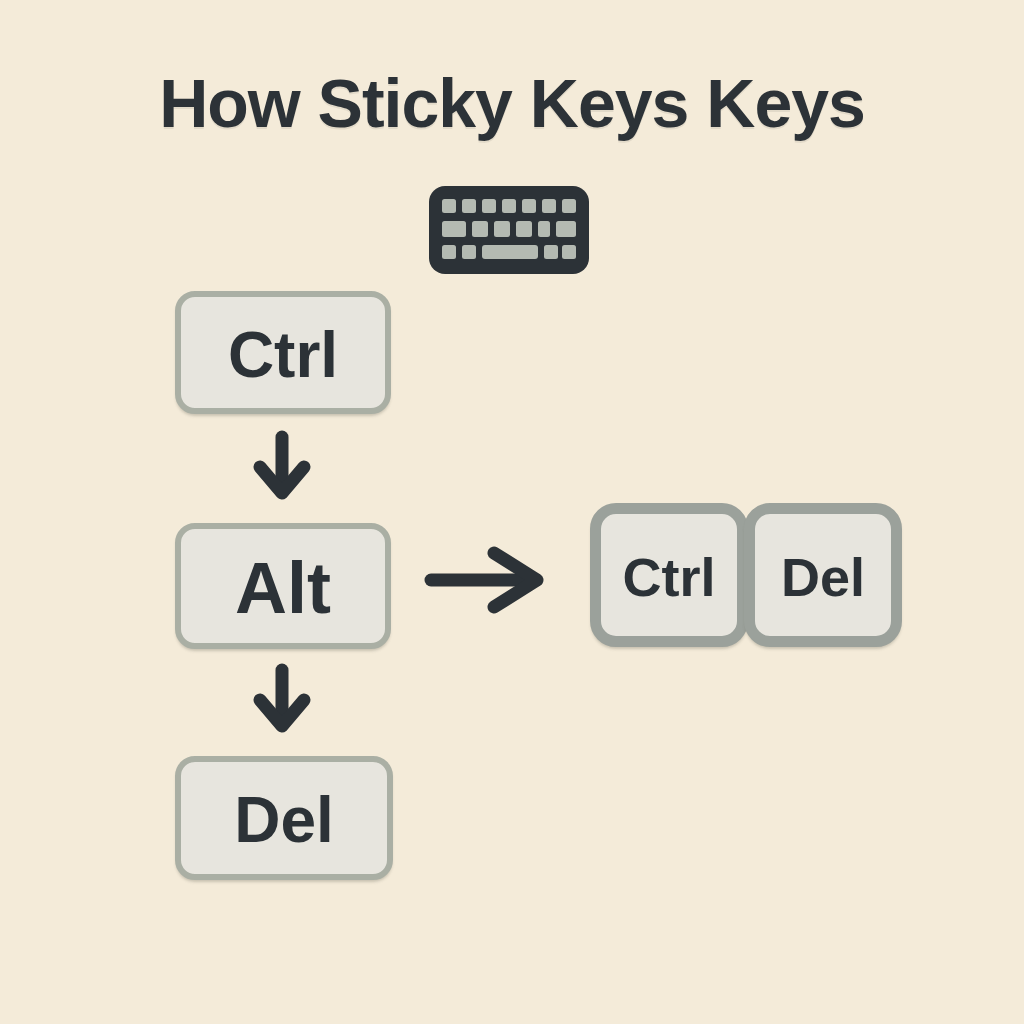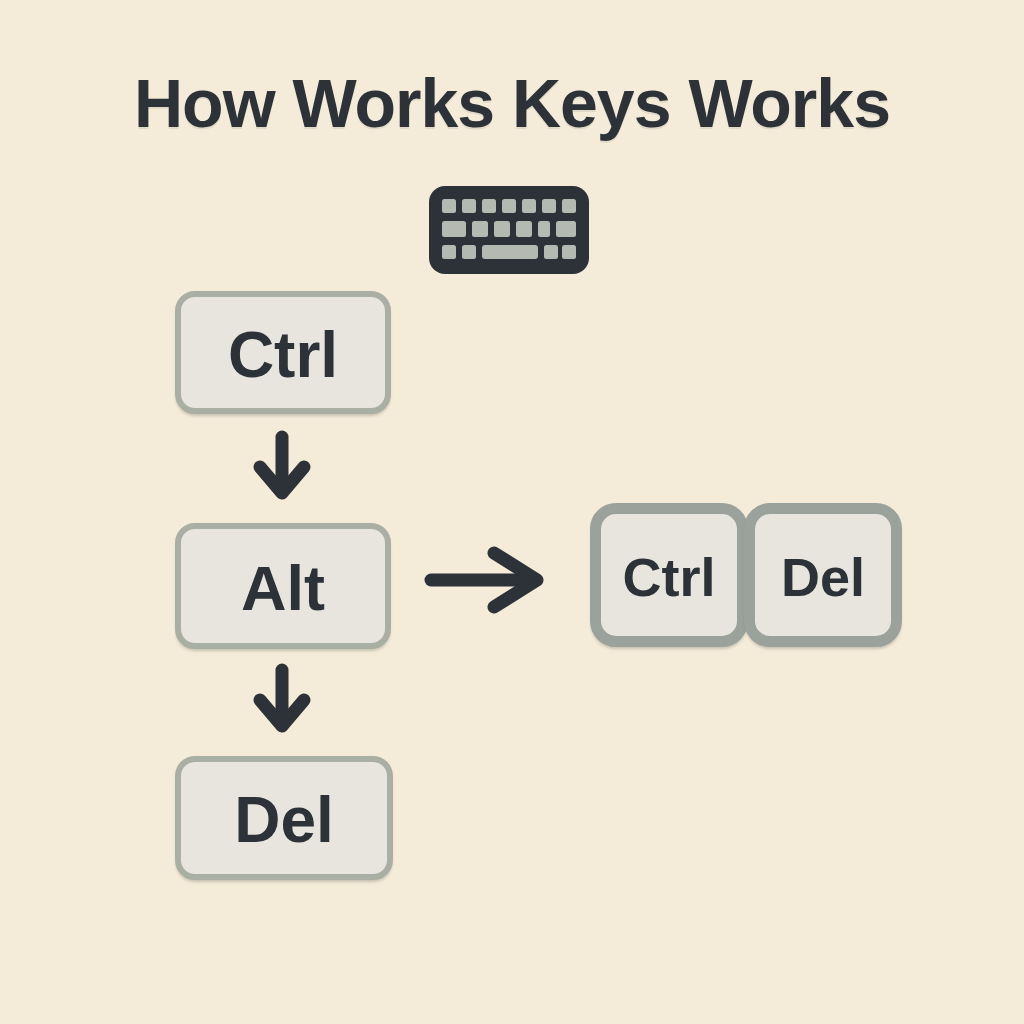--- a/index.html
+++ b/index.html
@@ -54,21 +54,21 @@
     color:var(--ink);
     font-weight:700;
     box-shadow:0 3px 3px -1px rgba(100,100,85,0.30);
   }
   .key-label{
     line-height:1;
     transform:translateY(-2px);
     margin-top:8px;
   }
   .key-ctrl{left:175px;top:291px;width:216px;height:123px;font-size:64px;}
-  .key-alt {left:175px;top:523px;width:216px;height:126px;font-size:63px;}
+  .key-alt {left:175px;top:523px;width:216px;height:126px;font-size:72px;}
   .key-del {left:175px;top:756px;width:218px;height:124px;font-size:64px;}
   .arrow{position:absolute;}
   .arrow-down-1{left:251px;top:429px;width:62px;height:80px;}
   .arrow-down-2{left:251px;top:662px;width:62px;height:80px;}
   .arrow-right {left:424px;top:544px;width:122px;height:72px;}
   .combo{
     position:absolute;
     left:590px;
     top:503px;
     width:312px;
@@ -96,21 +96,21 @@
     stroke-width:13;
     stroke-linecap:round;
     stroke-linejoin:round;
   }
 </style>
 </head>
 <body>
 
 <div class="canvas">
 
-  <h1 class="title">How Works Keys Works</h1>
+  <h1 class="title">How Sticky Keys Keys</h1>
 
   <svg class="keyboard" viewBox="0 0 160 88" aria-hidden="true">
     <rect x="0" y="0" width="160" height="88" rx="16" fill="var(--ink)"></rect>
     <g fill="var(--keyboard-icon-key)">
       <rect x="13" y="13" width="14" height="14" rx="2.5"></rect>
       <rect x="33" y="13" width="14" height="14" rx="2.5"></rect>
       <rect x="53" y="13" width="14" height="14" rx="2.5"></rect>
       <rect x="73" y="13" width="14" height="14" rx="2.5"></rect>
       <rect x="93" y="13" width="14" height="14" rx="2.5"></rect>
       <rect x="113" y="13" width="14" height="14" rx="2.5"></rect>

